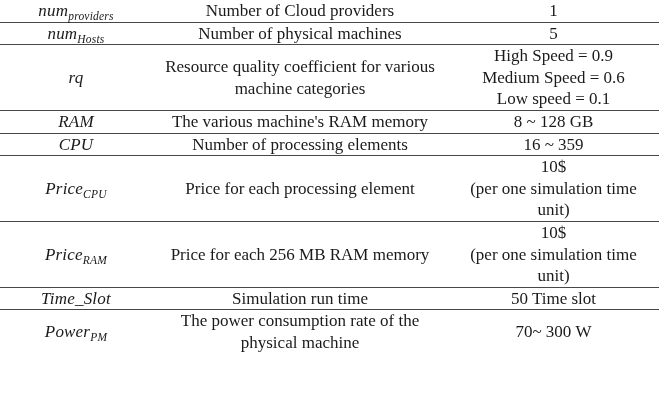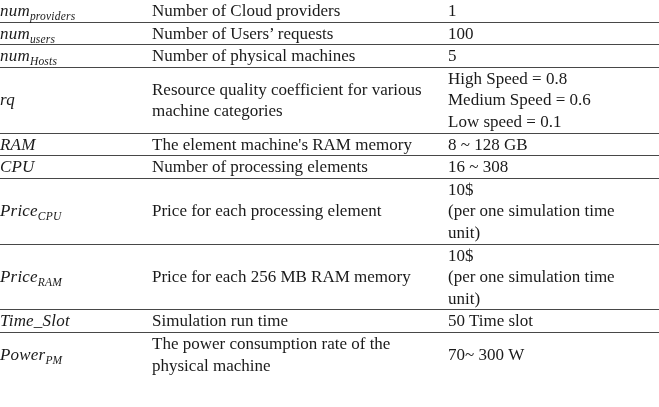--- a/index.html
+++ b/index.html
@@ -11,21 +11,21 @@
   table {
     width: 659px;
     border-collapse: collapse;
     table-layout: fixed;
     color: #1a1a1a;
   }
   col.c1 { width: 152px; }
   col.c2 { width: 296px; }
   col.c3 { width: 211px; }
   td {
-    text-align: left;
+    text-align: center;
     vertical-align: middle;
     font-size: 17px;
     line-height: 21.6px;
     padding: 0;
   }
   tr { border-bottom: 1.5px solid #474747; }
   tr:last-child { border-bottom: none; padding-left: 16px; }
   .param { font-style: italic; letter-spacing: 0.2px; }
   .param sub { font-size: 11.5px; line-height: 0; font-style: italic; }
   .bold { font-weight: 400; }
@@ -44,65 +44,56 @@
         <tr>
           <td><span class="param">num<sub>providers</sub></span></td>
           <td>
             <div>Number of Cloud providers</div>
           </td>
           <td>
             <div><span>1</span></div>
           </td>
         </tr>
         <tr>
-          <td><span class="param">num<sub>users</sub></span></td>
-          <td>
-            <div>Number of Users’ requests</div>
-          </td>
-          <td>
-            <div><span>100</span></div>
-          </td>
-        </tr>
-        <tr>
           <td><span class="param">num<sub>Hosts</sub></span></td>
           <td>
             <div>Number of physical machines</div>
           </td>
           <td>
             <div><span>5</span></div>
           </td>
         </tr>
         <tr>
           <td><span class="param">rq</span></td>
           <td>
             <div>Resource quality coefficient for various</div>
             <div>machine categories</div>
           </td>
           <td>
-            <div><span>High Speed = 0.8</span></div>
+            <div><span>High Speed = 0.9</span></div>
             <div><span>Medium Speed = 0.6</span></div>
             <div><span>Low speed = 0.1</span></div>
           </td>
         </tr>
         <tr>
           <td><span class="param">RAM</span></td>
           <td>
-            <div>The element machine's RAM memory</div>
+            <div>The various machine's RAM memory</div>
           </td>
           <td>
             <div><span class="bold">8 ~ 128</span><span>&nbsp;GB</span></div>
           </td>
         </tr>
         <tr>
           <td><span class="param">CPU</span></td>
           <td>
             <div>Number of processing elements</div>
           </td>
           <td>
-            <div><span class="bold">16 ~ 308</span></div>
+            <div><span class="bold">16 ~ 359</span></div>
           </td>
         </tr>
         <tr>
           <td><span class="param">Price<sub>CPU</sub></span></td>
           <td>
             <div>Price for each processing element</div>
           </td>
           <td>
             <div><span class="bold">10$</span></div>
             <div><span>(per one simulation time</span></div>

